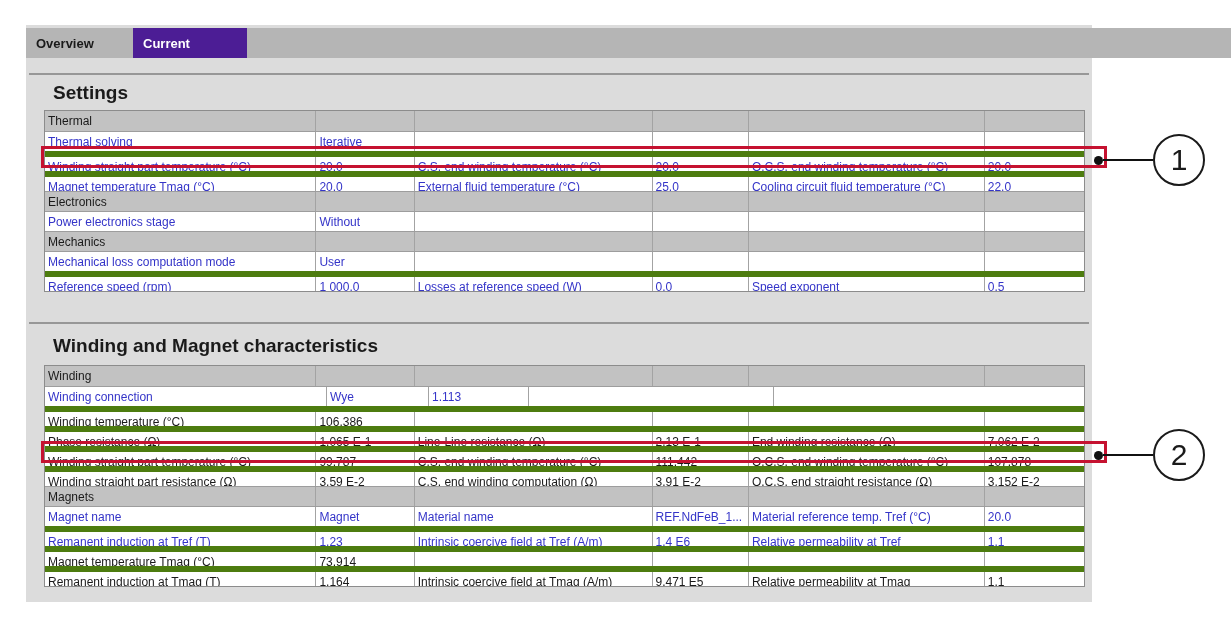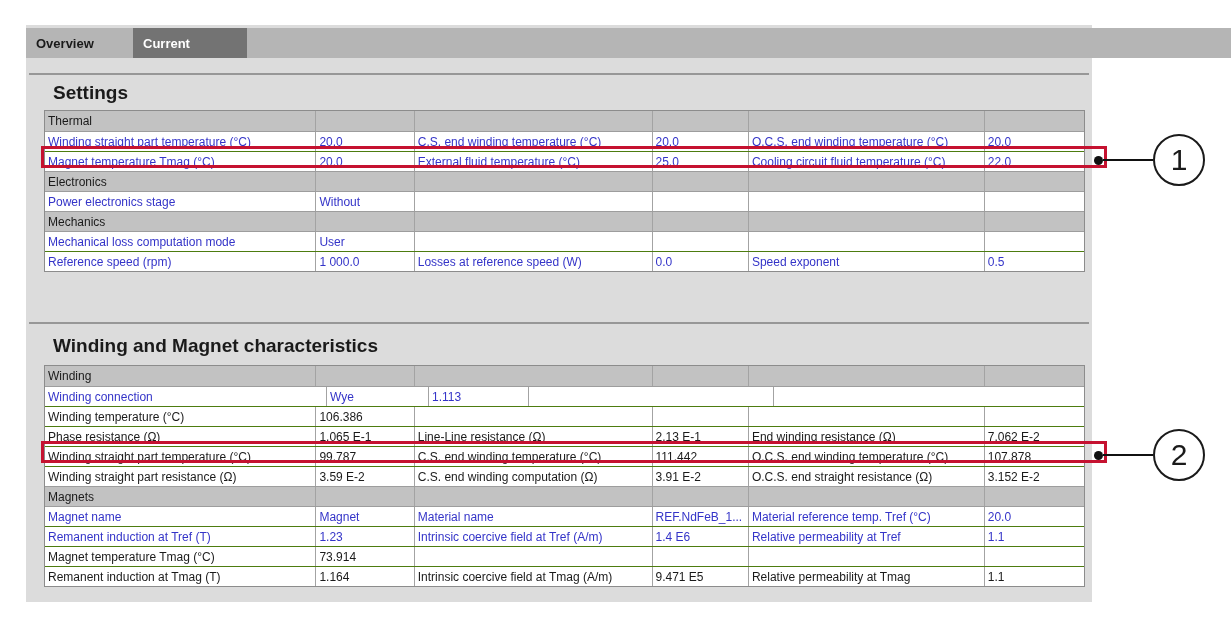--- a/index.html
+++ b/index.html
@@ -5,36 +5,36 @@
   * { margin:0; padding:0; box-sizing:border-box; }
   body { font-family:"Liberation Sans", sans-serif; background:#ffffff; }
   .page { position:relative; width:1231px; height:626px; background:#ffffff; overflow:hidden; }
 
   .panel { position:absolute; left:26px; top:25px; width:1066px; height:577px; background:#dcdcdc; }
 
   .tabbar { position:absolute; left:0; top:3px; width:1224px; height:30px; background:#b5b5b5; }
   .tab { position:absolute; top:0; height:30px; display:flex; align-items:center;
          padding-left:10px; font-size:13px; font-weight:bold; cursor:default; }
   .tab-overview { left:0; width:107px; color:#1a1a1a; }
-  .tab-current  { left:107px; width:114px; background:#737373; color:#ffffff; }
+  .tab-current  { left:107px; width:114px; background:#4c1d95; color:#ffffff; }
 
   .separator { position:absolute; left:3px; width:1060px; height:2px; background:#979797; }
   .sep-1 { top:48px; }
   .sep-2 { top:297px; }
 
   .section-title { position:absolute; left:27px; font-size:19px; font-weight:bold; color:#1a1a1a; }
   .title-1 { top:57px; }
   .title-2 { top:310px; }
 
   .dtable { position:absolute; left:18px; width:1041px; background:#ffffff; border:1px solid #8c8c8c; }
   .table-1 { top:85px; }
   .table-2 { top:340px; }
 
   .trow { display:flex; height:20px; }
-  .trow + .trow { border-top:1px solid #4d7c0f; }
+  .trow + .trow { border-top:6px solid #4d7c0f; }
   .thead-row { background:#c2c2c2; }
   .thead-row + .trow, .trow + .thead-row { border-top:1px solid #9d9d9d; }
   .tcell { height:100%; padding:1px 3px 0 3px; font-size:12px; line-height:18px;
            white-space:nowrap; overflow:hidden; text-overflow:ellipsis;
            border-right:1px solid #a3a3a3; }
   .tcell:last-child { border-right:none; }
   .c0 { width:282px; } .c1 { width:102px; } .c2 { width:247px; }
   .c3 { width:100px; } .c4 { width:245px; } .c5 { width:103px; }
   .blue { color:#3434c8; }
   .black { color:#1a1a1a; }
@@ -73,20 +73,28 @@
     <div class="dtable table-1">
         <div class="trow thead-row">
           <div class="tcell c0">Thermal</div>
           <div class="tcell c1"></div>
           <div class="tcell c2"></div>
           <div class="tcell c3"></div>
           <div class="tcell c4"></div>
           <div class="tcell c5"></div>
         </div>
         <div class="trow tdata-row">
+          <div class="tcell c0 blue">Thermal solving</div>
+          <div class="tcell c1 blue">Iterative</div>
+          <div class="tcell c2 blue"></div>
+          <div class="tcell c3 blue"></div>
+          <div class="tcell c4 blue"></div>
+          <div class="tcell c5 blue"></div>
+        </div>
+        <div class="trow tdata-row">
           <div class="tcell c0 blue">Winding straight part temperature (°C)</div>
           <div class="tcell c1 blue">20.0</div>
           <div class="tcell c2 blue">C.S. end winding temperature (°C)</div>
           <div class="tcell c3 blue">20.0</div>
           <div class="tcell c4 blue">O.C.S. end winding temperature (°C)</div>
           <div class="tcell c5 blue">20.0</div>
         </div>
         <div class="trow tdata-row">
           <div class="tcell c0 blue">Magnet temperature Tmag (°C)</div>
           <div class="tcell c1 blue">20.0</div>

